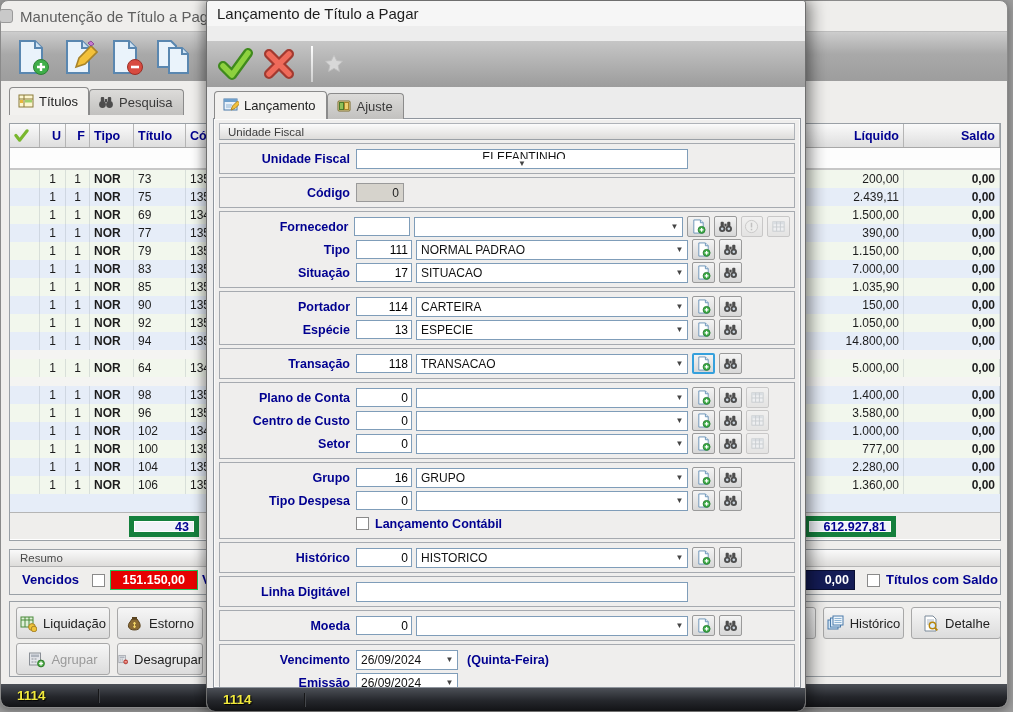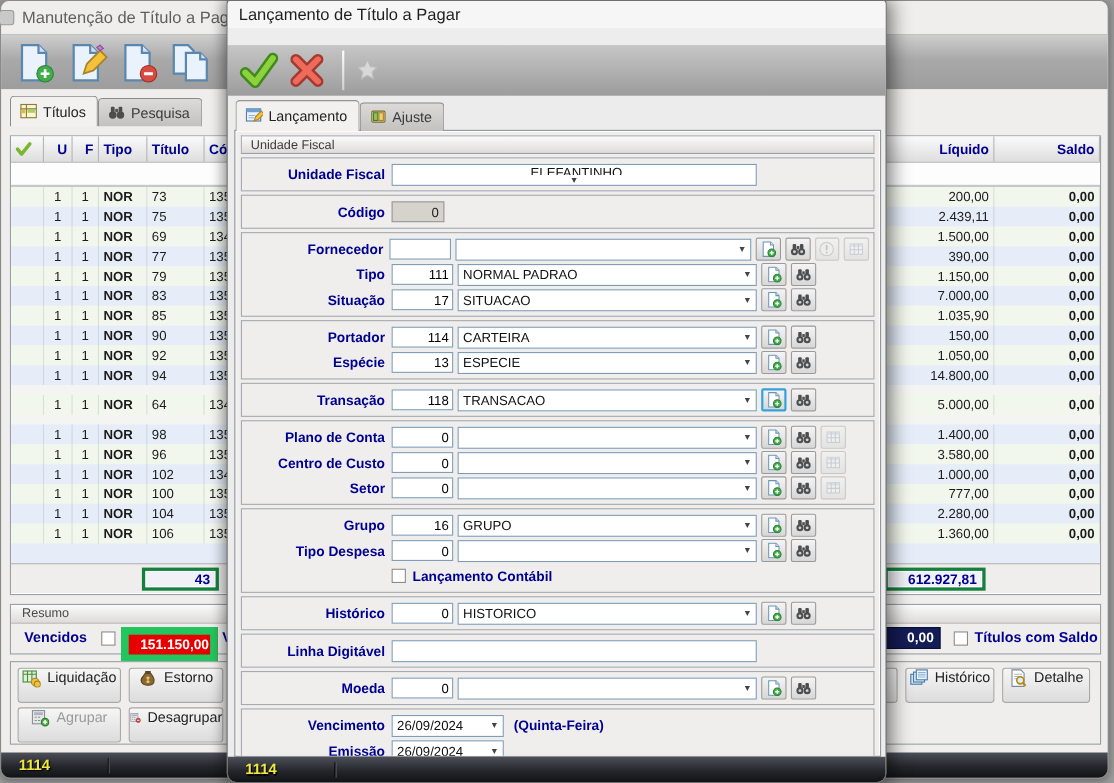--- a/index.html
+++ b/index.html
@@ -37,55 +37,55 @@
   .grid-body { height:342px; overflow:hidden; background:#f4f4f2; }
   .grow { height:18px; font-size:12px; color:#1c1c1c; background:#f2f7ed; cursor:pointer; }
   .grow.alt { background:#e6edf8; }
   .grow.gap { margin-top:9px; }
   .grow > div { display:flex; align-items:center; padding:0 4px; border-right:1px solid rgba(140,150,160,.25); }
   .gc.u, .gc.f { justify-content:center; }
   .gc.tipo { font-weight:bold; }
   .gc.liquido { justify-content:flex-end; }
   .gc.saldo { justify-content:flex-end; font-weight:bold; }
   .totals { position:relative; height:27px; background:#efeeec; border-top:1px solid #b5b5b5; }
-  .tbox { position:absolute; top:3px; height:21px; background:#f0f2f8; border:3px solid #15803d;
+  .tbox { position:absolute; top:3px; height:21px; background:#f0f2f8; border:5px solid #15803d;
     box-shadow:inset 0 0 0 1px #fff; font-size:12.5px; font-weight:bold; color:#000090;
     display:flex; align-items:center; justify-content:flex-end; padding-right:5px; }
 
   .resumo { position:absolute; left:8px; top:548px; width:992px; height:46px;
     border:1px solid #9aa0a6; background:#efeeec; }
   .resumo-head { height:17px; background:linear-gradient(#fafafa,#dddcda);
     border-bottom:1px solid #b5b5b5; font-size:11.5px; color:#4a4a4a;
     display:flex; align-items:center; padding-left:10px; }
   .resumo-row { position:relative; height:27px; }
   .vencidos-label { position:absolute; left:12px; top:5px; font-size:13px; font-weight:bold; color:#000090; }
   .cb { width:13px; height:13px; background:#fff; border:1px solid #8a8a8a; display:inline-block; }
   .resumo-cb { position:absolute; left:82px; top:7px; }
-  .red-box { position:absolute; left:100px; top:3px; width:88px; height:32px; background:#e60000;
-    border:7px solid #22c55e; color:#fff; font-weight:bold; font-size:12.5px;
-    display:flex; align-items:center; justify-content:flex-end; padding-right:1px; }
+  .red-box { position:absolute; left:100px; top:3px; width:88px; height:20px; background:#e60000;
+    border:1px solid #22c55e; color:#fff; font-weight:bold; font-size:12.5px;
+    display:flex; align-items:center; justify-content:flex-end; padding-right:12px; }
   .clip-label { position:absolute; left:192px; top:5px; font-size:13px; font-weight:bold; color:#000090; }
   .navy-box { position:absolute; left:780px; top:3px; width:65px; height:20px; background:#141c56;
     border:1px solid #0a0f33; color:#fff; font-weight:bold; font-size:12.5px;
     display:flex; align-items:center; justify-content:flex-end; padding-right:5px; }
   .saldo-cb { position:absolute; left:857px; top:7px; }
   .comsaldo-label { position:absolute; left:876px; top:5px; font-size:13px; font-weight:bold; color:#000090; }
 
   .actions { position:absolute; left:8px; top:600px; width:992px; height:76px;
     border:1px solid #9aa0a6; background:#efeeec; }
-  .abtn { display:inline-flex; align-items:flex-start; gap:6px; justify-content:center;
+  .abtn { display:inline-flex; align-items:center; gap:6px; justify-content:center;
     height:32px; font-size:13px; color:#222; background:linear-gradient(#f6f6f6,#dcdcdc);
     border:1px solid #a8a8a8; border-radius:3px; cursor:pointer; }
   .abtn.dis { color:#9a9a9a; }
   .abtn .bicon { width:17px; height:17px; }
   .left-grid { position:absolute; left:6px; top:5px; display:grid;
     grid-template-columns:94px 86px 44px; grid-auto-rows:32px; gap:4px 7px; }
   .r-sliver { position:absolute; top:5px; left:772px; width:34px; }
   .r-hist { position:absolute; top:5px; left:813px; width:81px; }
-  .r-det { position:absolute; top:5px; left:901px; width:80px; }
+  .r-det { position:absolute; top:5px; left:901px; width:90px; }
 
   .statusbar { position:absolute; left:0; bottom:0; width:100%; height:23px;
     background:linear-gradient(#4c5057,#25272c 55%,#121316); border-radius:0 0 8px 8px;
     display:flex; align-items:center; }
   .sb-text { color:#f0e83c; font-weight:bold; font-size:13.5px; margin-left:16px;
     text-shadow:1px 1px 1px #000; }
   .sb-div { width:2px; height:14px; margin-left:52px;
     background:linear-gradient(90deg,#000,#5a5d63); }
 
   

